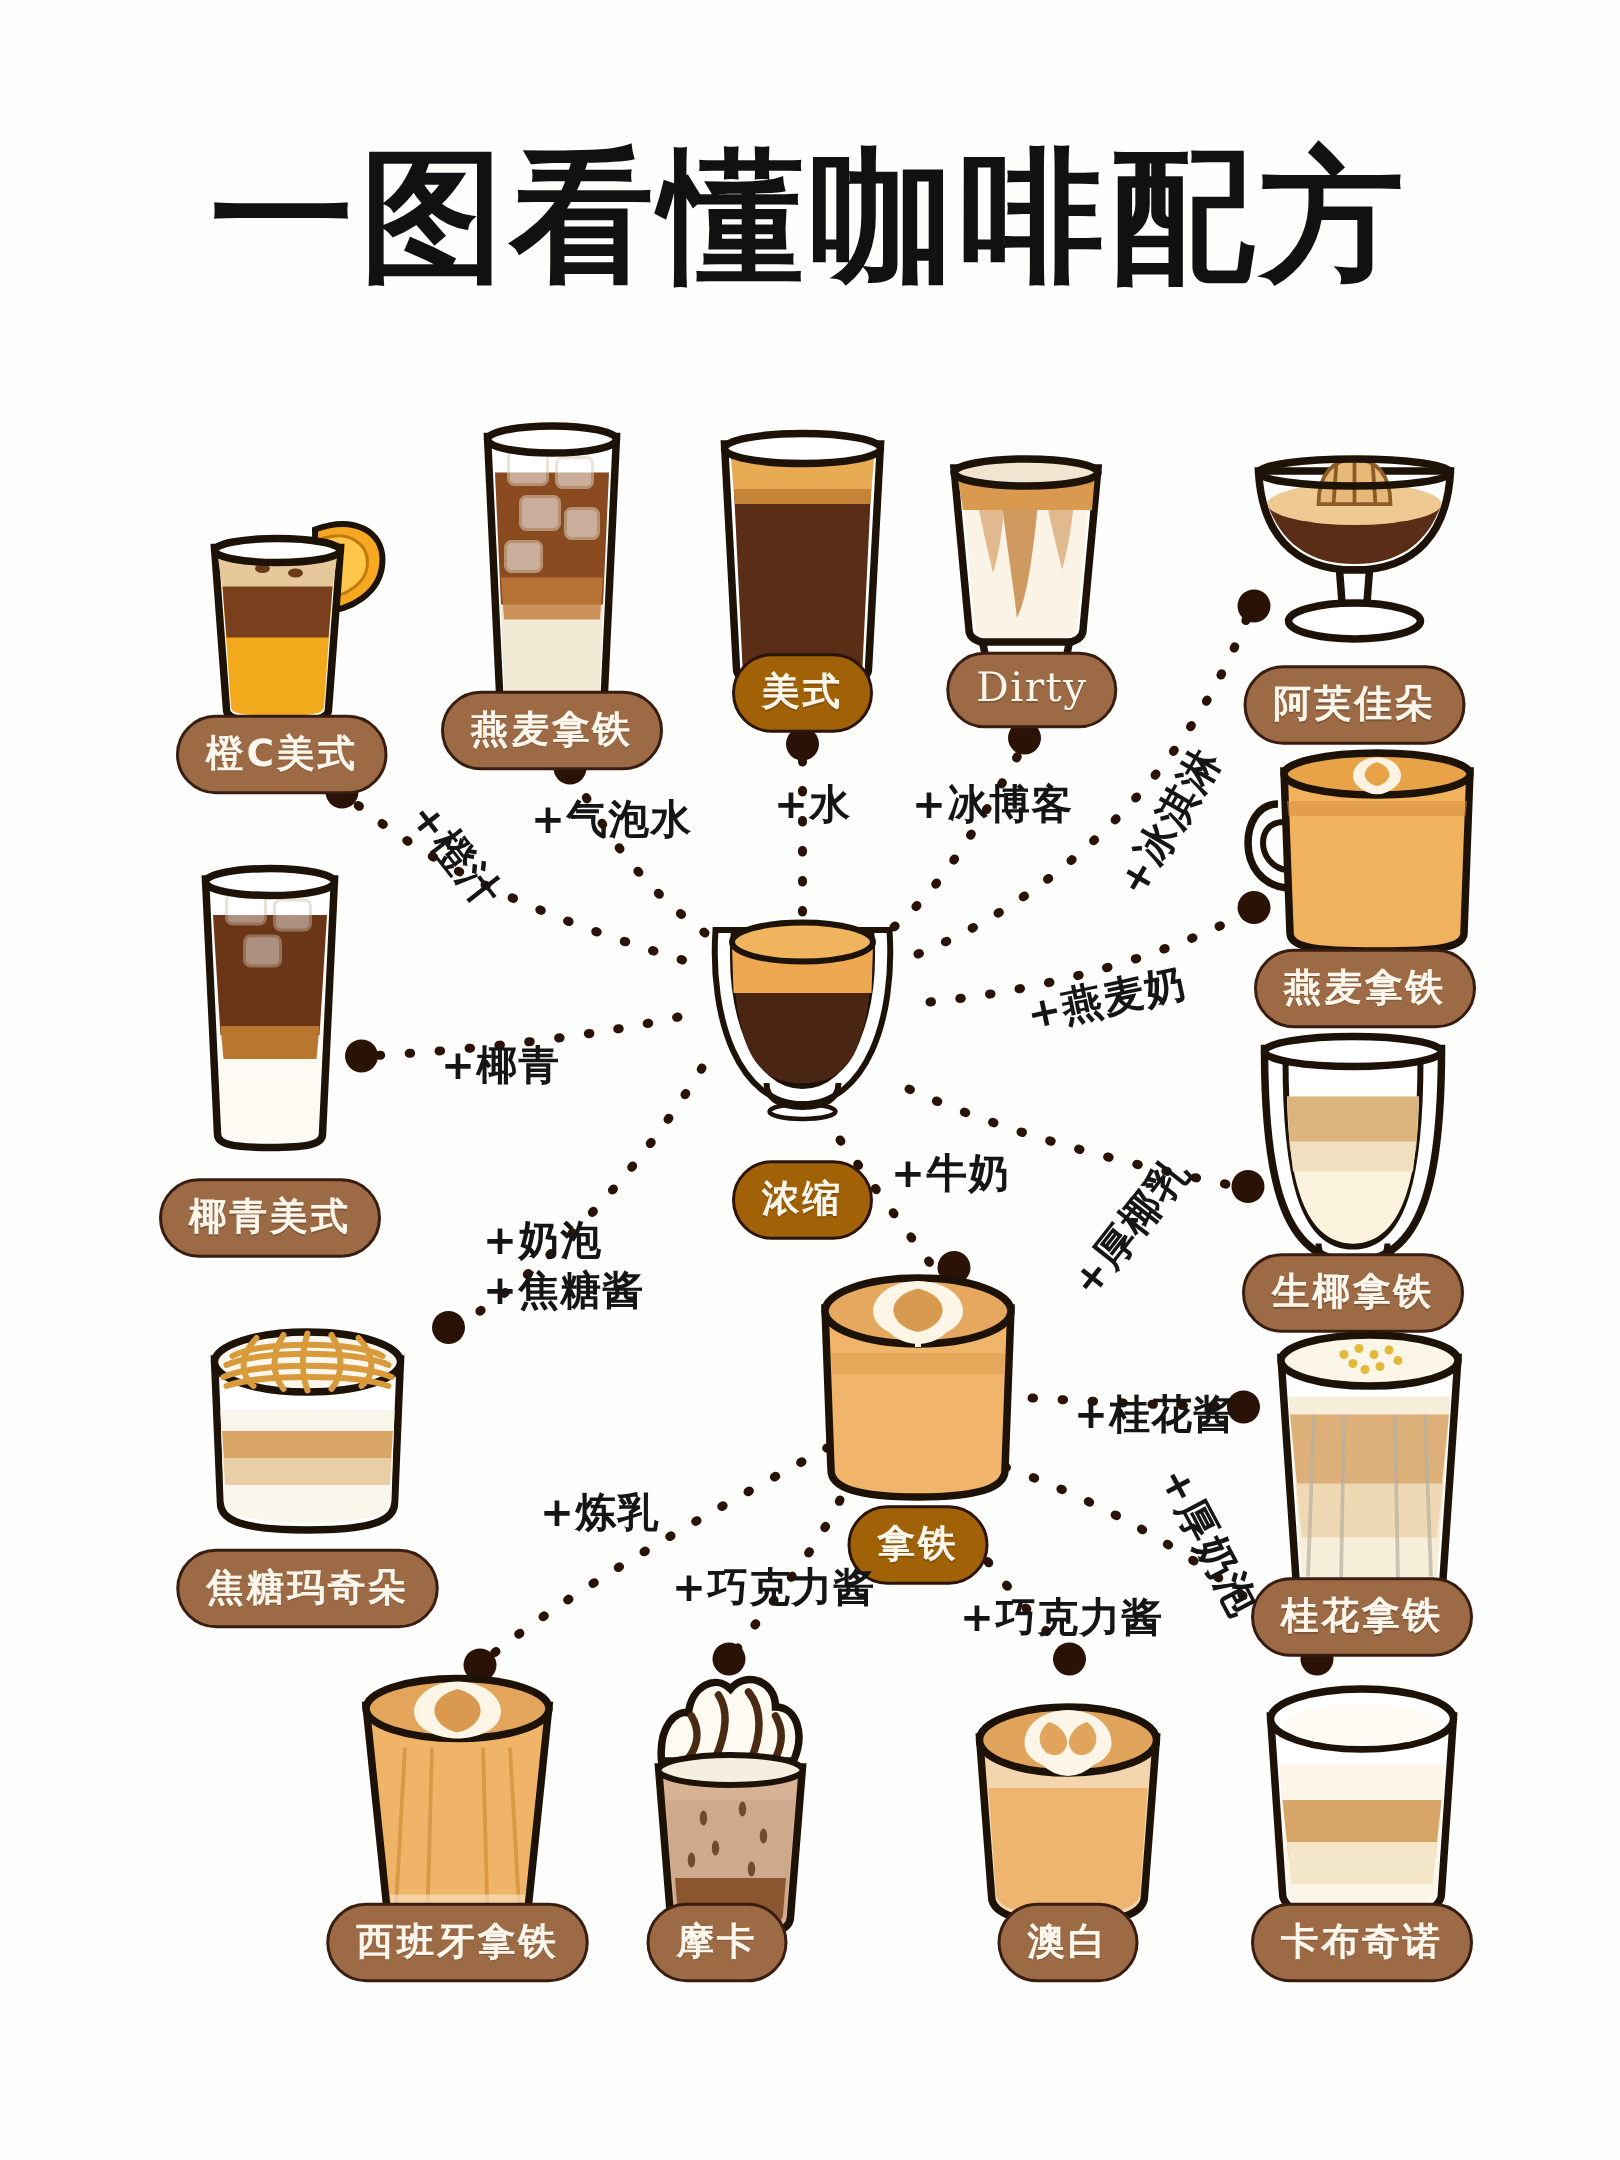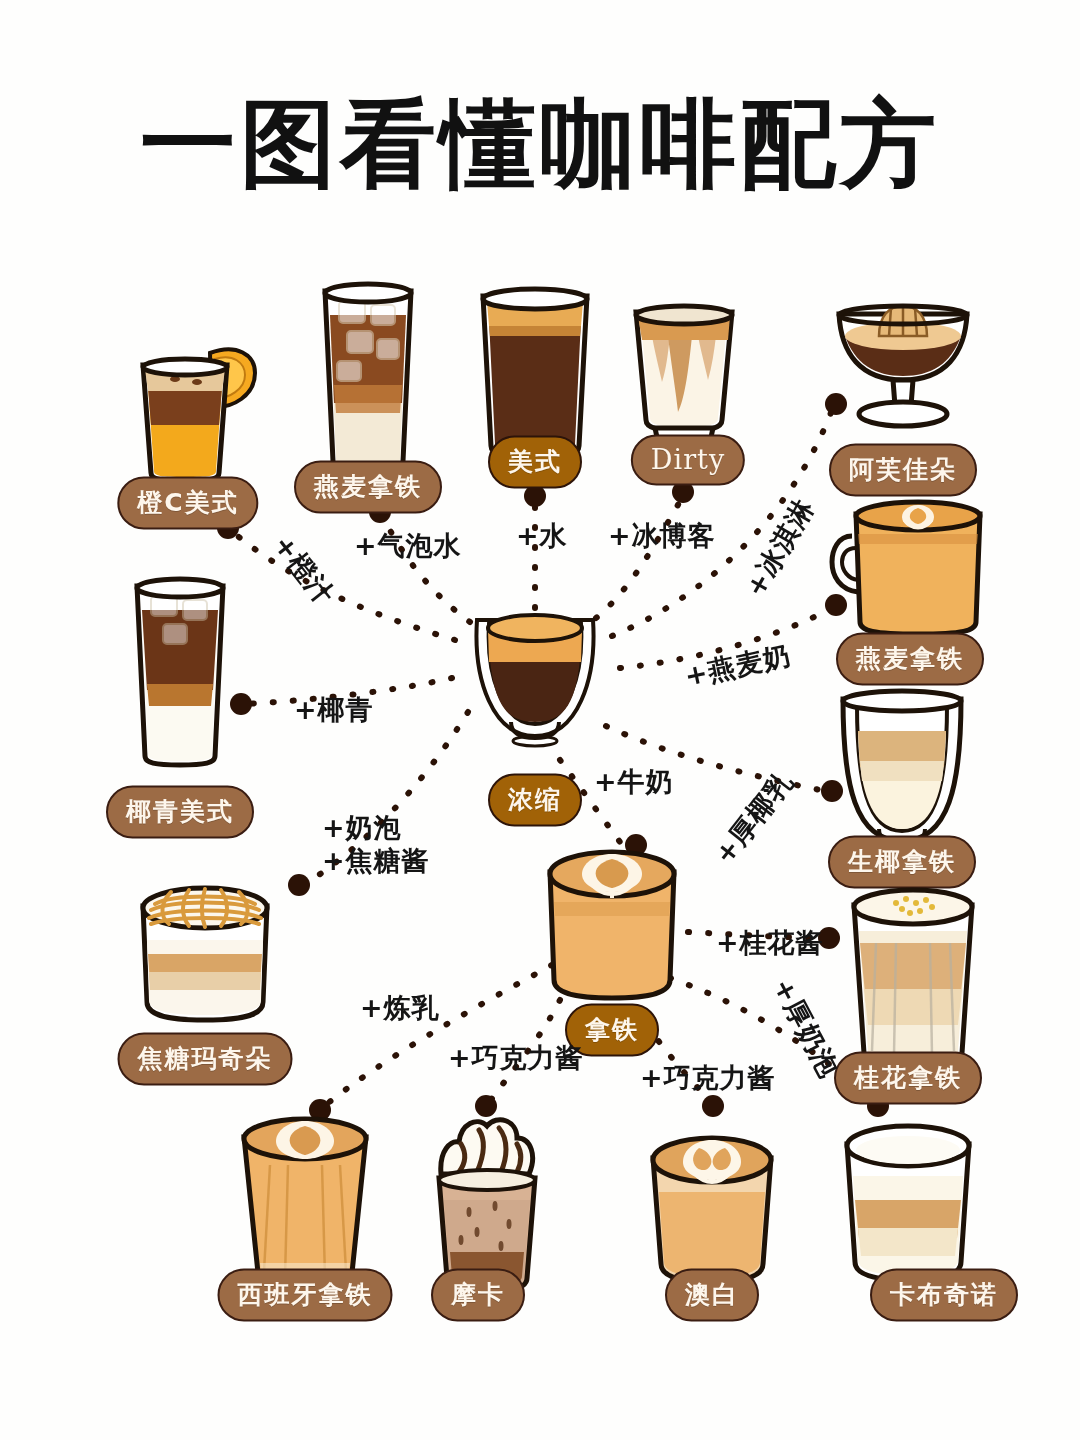--- a/index.html
+++ b/index.html
@@ -377,21 +377,21 @@
   <div class="drink" style="left:908px;top:1205px;">
     <svg width="150" height="170" viewBox="0 0 150 170">
       <path d="M14,24 L136,24 L128,142 C128,154 110,160 75,160 C40,160 22,154 22,142 Z" fill="#fff" stroke="#1d1208" stroke-width="5"></path>
       <path d="M20,56 L130,56 L125,140 C125,150 108,155 75,155 C42,155 25,150 25,140 Z" fill="#fbf6e8"></path>
       <path d="M22,80 L128,80 L124,118 L26,118 Z" fill="#d8a568"></path>
       <path d="M25,108 L125,108 L122,136 L28,136 Z" fill="#f3e6c9"></path>
       <ellipse cx="75" cy="26" rx="61" ry="20" fill="#fff" stroke="#1d1208" stroke-width="5"></ellipse>
       <ellipse cx="75" cy="30" rx="52" ry="14" fill="#fdfbf4"></ellipse>
     </svg>
   </div>
-  <div class="badge" style="left:944px;top:1295px;">卡布奇诺</div>
+  <div class="badge" style="left:908px;top:1295px;">卡布奇诺</div>
 
   <div class="conn" style="left:264px;top:552px;transform:rotate(52deg);">+橙汁</div>
   <div class="conn" style="left:354px;top:528px;">+气泡水</div>
   <div class="conn" style="left:516px;top:518px;">+水</div>
   <div class="conn" style="left:608px;top:518px;">+冰博客</div>
   <div class="conn" style="left:726px;top:530px;transform:rotate(-60deg);">+冰淇淋</div>
   <div class="conn" style="left:684px;top:648px;transform:rotate(-12deg);">+燕麦奶</div>
   <div class="conn" style="left:294px;top:692px;">+椰青</div>
   <div class="conn two" style="left:322px;top:812px;">
     <div>+奶泡</div>

